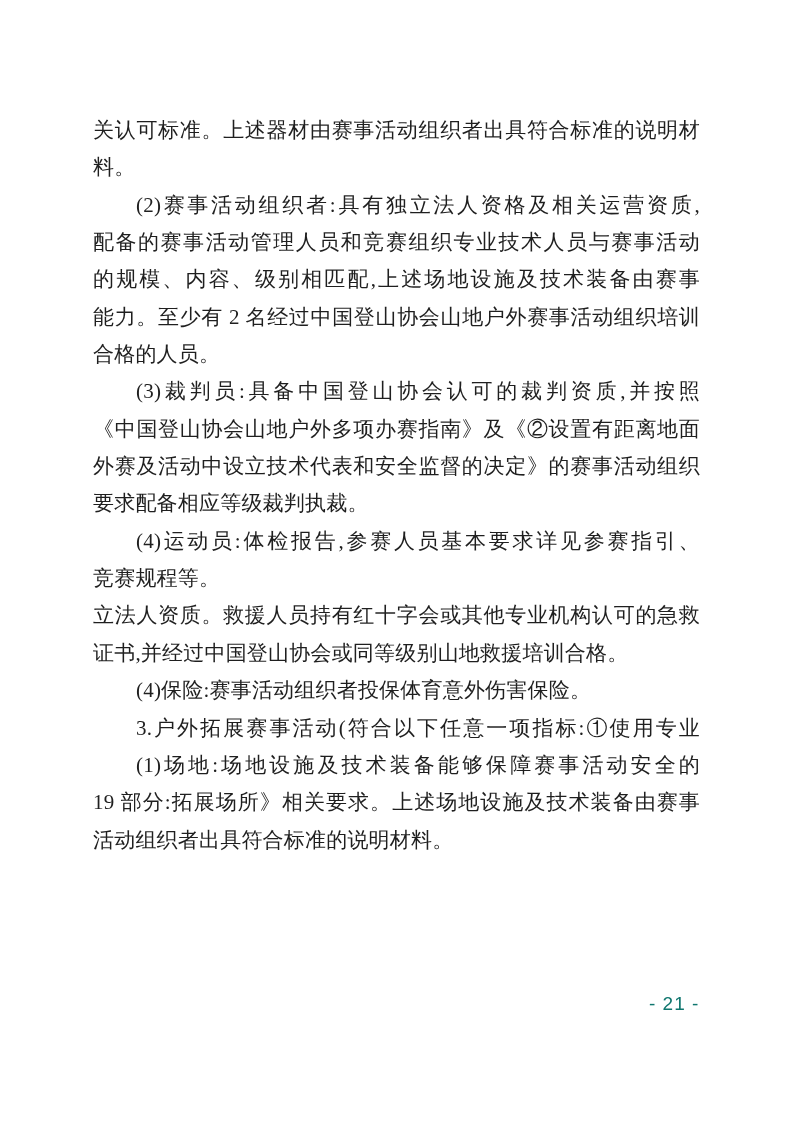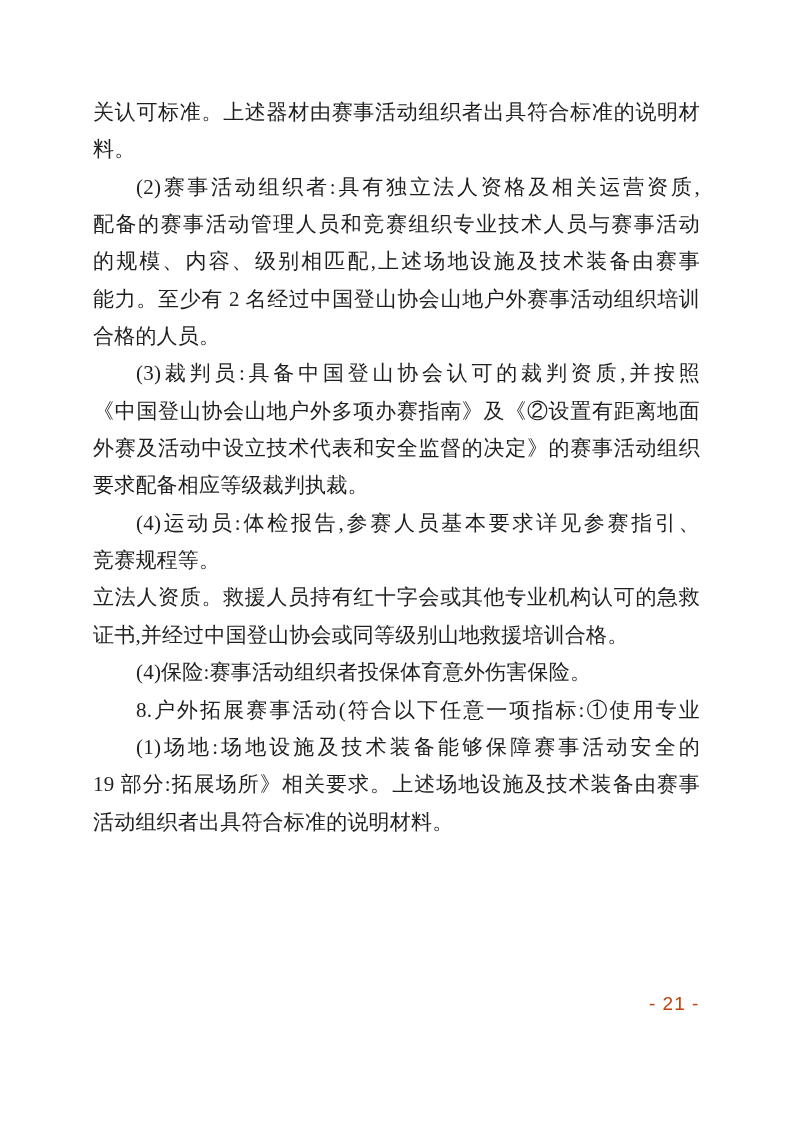--- a/index.html
+++ b/index.html
@@ -12,21 +12,21 @@
     width: 794px;
     height: 1123px;
     background: #ffffff;
     overflow: hidden;
     font-family: "Liberation Serif", serif;
     color: #1f1f1f;
   }
   .doc-body {
     position: absolute;
     left: 93px;
-    top: 94px;
+    top: 112px;
     width: 607px;
   }
   .ln {
     font-size: 21px;
     line-height: 37.35px;
     height: 37.35px;
     text-align: justify;
     text-align-last: justify;
     text-justify: inter-character;
     letter-spacing: 0.2px;
@@ -39,21 +39,21 @@
   .ln.i {
     text-indent: 43px;
   }
   .page-footer {
     position: absolute;
     left: 649px;
     top: 993px;
     font-size: 19px;
     line-height: 22px;
     letter-spacing: 1px;
-    color: #c2410c;
+    color: #0f766e;
     font-family: "Liberation Sans", sans-serif;
   }
 </style>
 </head>
 <body>
 
 <div class="page">
   <div class="doc-body">
     <div class="ln">关认可标准。上述器材由赛事活动组织者出具符合标准的说明材</div>
     <div class="ln e">料。</div>
@@ -64,19 +64,19 @@
     <div class="ln e">合格的人员。</div>
     <div class="ln i">(3)裁判员:具备中国登山协会认可的裁判资质,并按照</div>
     <div class="ln">《中国登山协会山地户外多项办赛指南》及《②设置有距离地面</div>
     <div class="ln">外赛及活动中设立技术代表和安全监督的决定》的赛事活动组织</div>
     <div class="ln e">要求配备相应等级裁判执裁。</div>
     <div class="ln i">(4)运动员:体检报告,参赛人员基本要求详见参赛指引、</div>
     <div class="ln e">竞赛规程等。</div>
     <div class="ln">立法人资质。救援人员持有红十字会或其他专业机构认可的急救</div>
     <div class="ln e">证书,并经过中国登山协会或同等级别山地救援培训合格。</div>
     <div class="ln e i">(4)保险:赛事活动组织者投保体育意外伤害保险。</div>
-    <div class="ln i">8.户外拓展赛事活动(符合以下任意一项指标:①使用专业</div>
+    <div class="ln i">3.户外拓展赛事活动(符合以下任意一项指标:①使用专业</div>
     <div class="ln i">(1)场地:场地设施及技术装备能够保障赛事活动安全的</div>
     <div class="ln">19 部分:拓展场所》相关要求。上述场地设施及技术装备由赛事</div>
     <div class="ln e">活动组织者出具符合标准的说明材料。</div>
   </div>
   <div class="page-footer">- 21 -</div>
 </div>
 
 </body></html>

